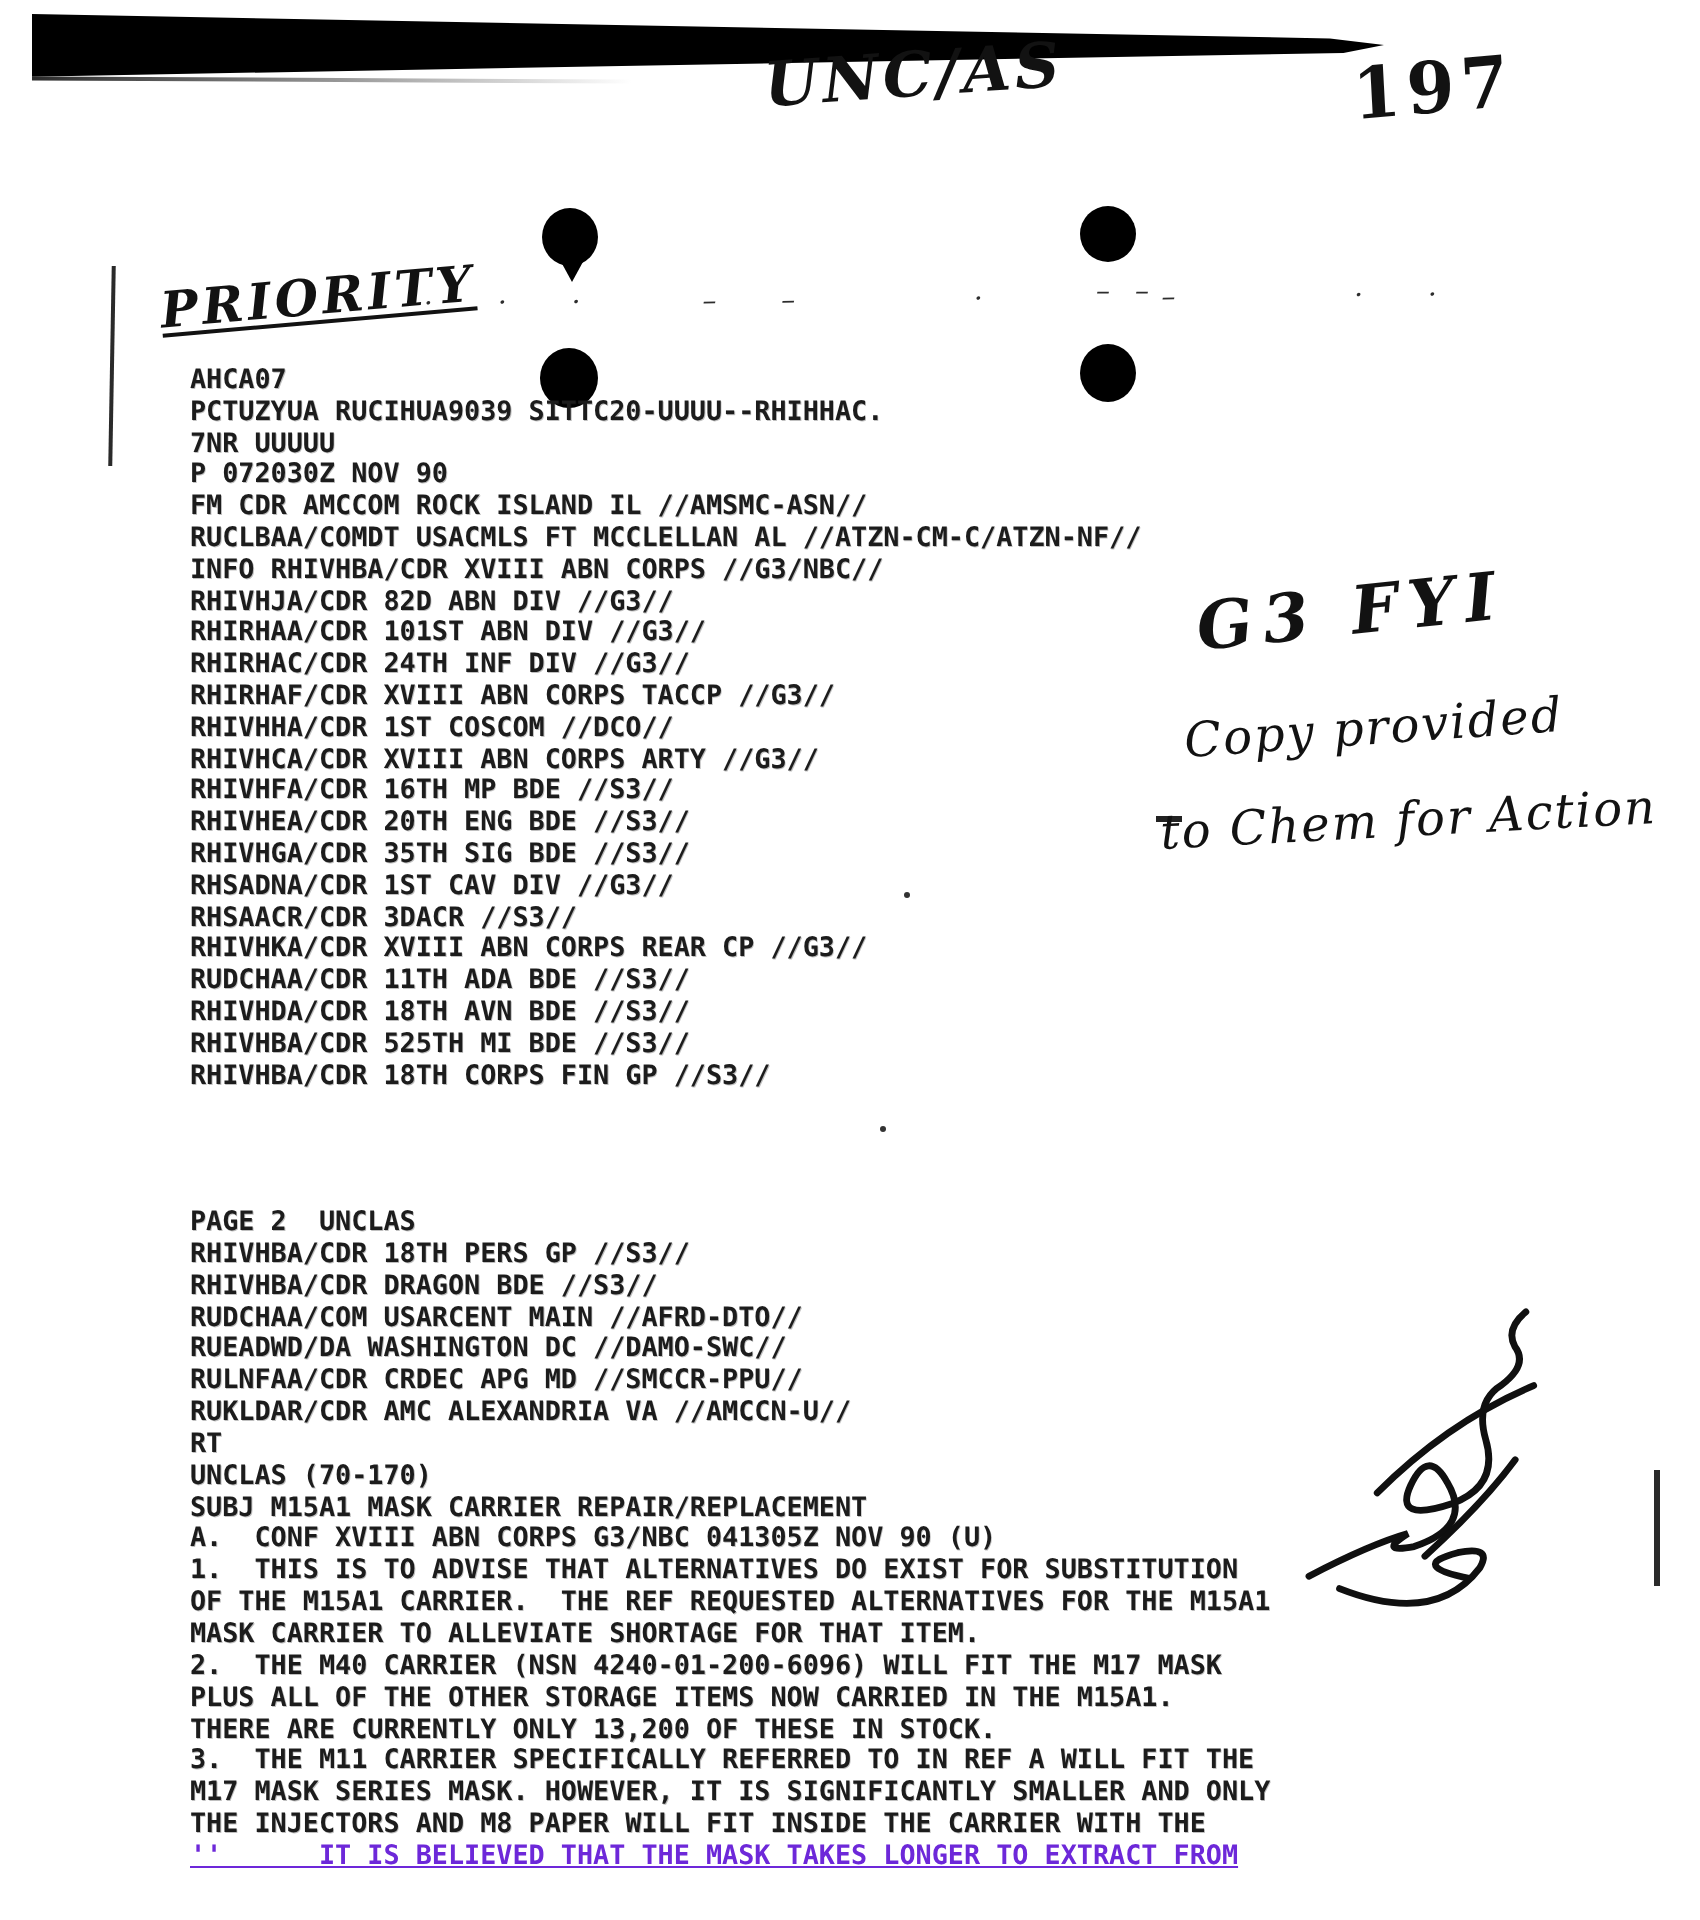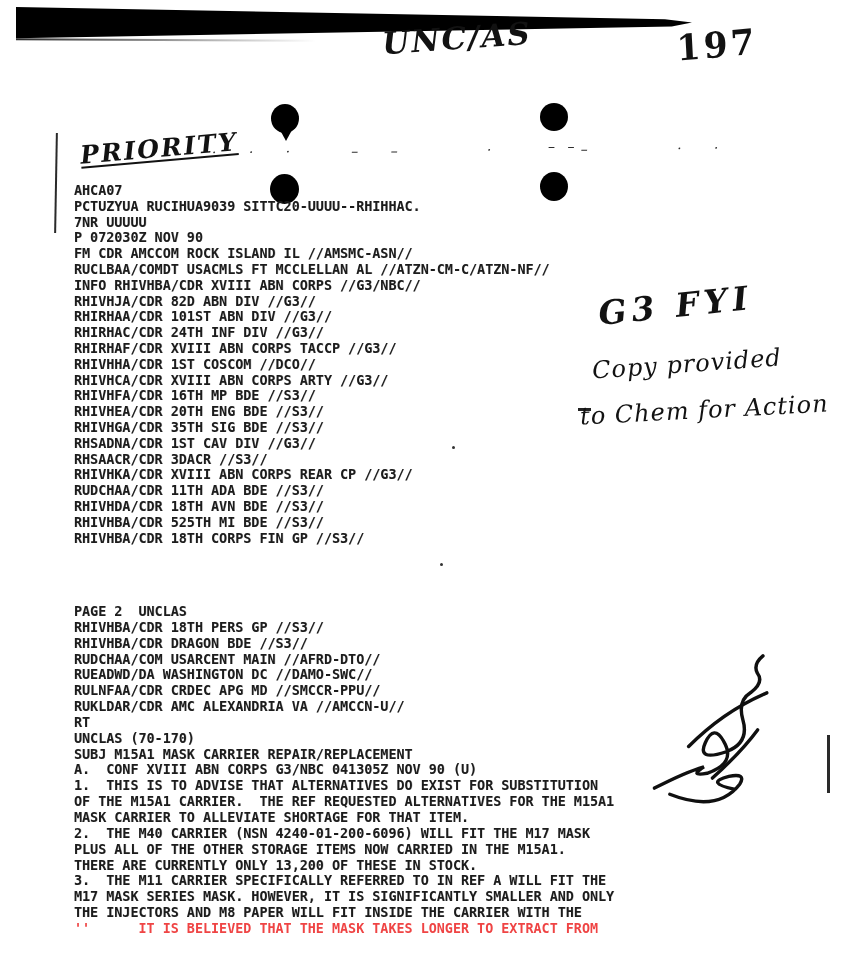--- a/index.html
+++ b/index.html
@@ -3,23 +3,23 @@
 <meta charset="utf-8">
 <style>
   html,body{margin:0;padding:0;background:#e8e8e8;}
   #page{position:relative;width:850px;height:960px;background:#ffffff;overflow:hidden;
         font-family:"DejaVu Sans Mono",monospace;}
   .abs{position:absolute;}
 
   
   .tele{font:700 13.4px/15.8px "DejaVu Sans Mono",monospace;color:#1c1c1c;
         white-space:pre;letter-spacing:0;
-        text-shadow:0.4px 0.4px 0 rgba(25,25,25,0.28);}
+        text-shadow:0.4px 0.4px 0 rgba(25,25,25,0.28);margin-left:21px;}
   #block2 .tline{line-height:15.85px;}
-  #block2 .tline:last-child{color:#ef4444;text-shadow:none;}
+  #block2 .tline:last-child{color:#6d28d9;text-shadow:none;text-decoration:underline;}
 
   
   .wedge{left:16px;top:6px;width:676px;height:33px;background:#000;
          clip-path:polygon(0 3%,96% 40%,100% 50%,97% 62%,0 98%);}
   .wedge-echo{left:16px;top:39px;width:300px;height:2px;
          background:linear-gradient(to right,#2b2b2b,rgba(0,0,0,0));transform:rotate(0.3deg);}
   .punch{background:#000;border-radius:50%;}
   .punch-tail::after{content:"";position:absolute;left:9px;bottom:-8px;width:0;height:0;
          border-left:6px solid transparent;border-right:6px solid transparent;
          border-top:11px solid #000;}

